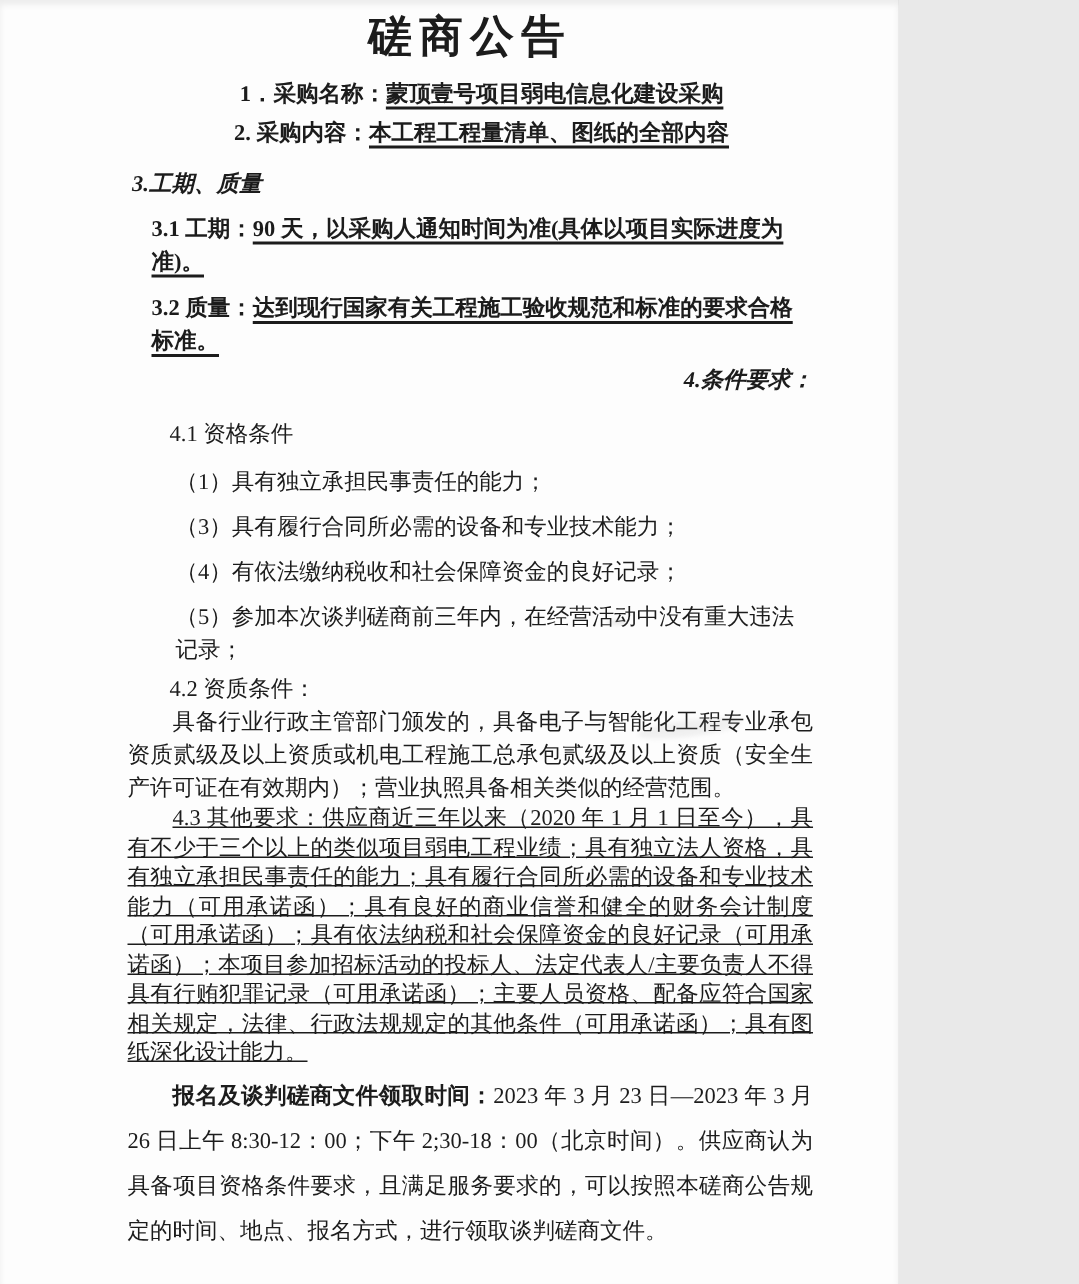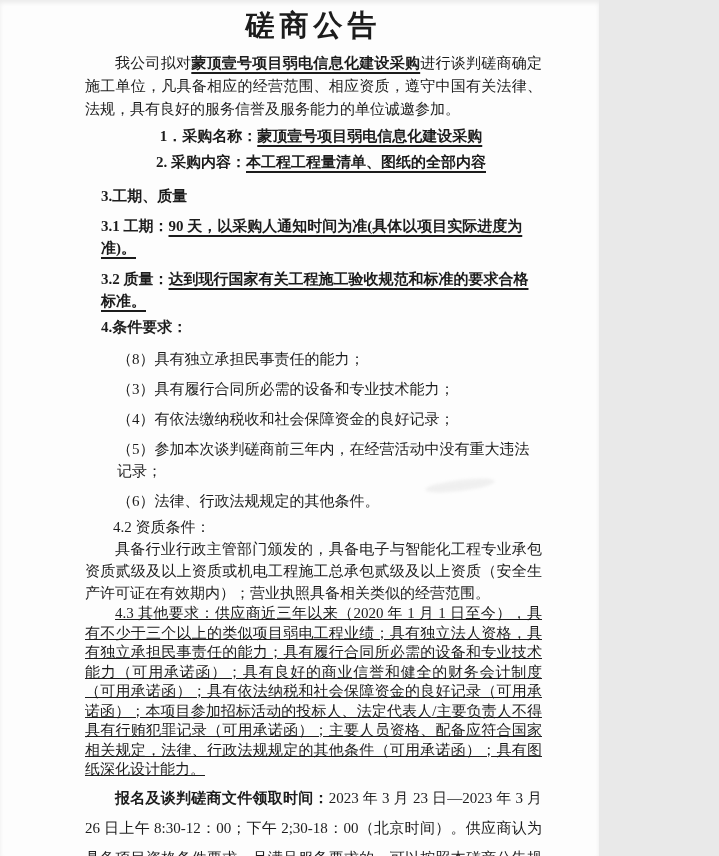--- a/index.html
+++ b/index.html
@@ -40,34 +40,35 @@
     margin-bottom: 4px;
   }
   .num-item {
     margin-left: 15px;
     line-height: 22px;
     font-size: 15px;
     margin-top: 4px;
     text-align: center;
   }
   .sec-heading {
-    margin-left: 16px;
+    margin-left: 3px;
     line-height: 22px;
     font-size: 15px;
     font-weight: bold;
+    font-style: italic;
   }
   .sec3-heading { margin-top: 12px; }
   .sub-line {
     margin-left: 16px;
     line-height: 22px;
     font-size: 15px;
   }
   .sub31 { margin-top: 8px; }
   .sub32 { margin-top: 9px; }
-  .sec4-heading { margin-top: 4px; }
+  .sec4-heading { margin-top: 4px; text-align: right; }
   .sub41 { margin-left: 28px; margin-top: 14px; }
   .qual-item {
     margin-left: 32px;
     margin-top: 8px;
     line-height: 22px;
     font-size: 15px;
   }
   .qual-item.first { margin-top: 10px; }
   .sub42 { margin-left: 28px; margin-top: 4px; }
   .cred-body {
@@ -118,40 +119,39 @@
 <body>
 
 <div class="page">
   <div class="smudge"></div>
   <div class="smudge2"></div>
 
   <div class="content">
 
     <h1 class="doc-title">磋商公告</h1>
 
-    <p class="body-text intro"><span>我公司拟对</span><span class="b u">蒙顶壹号项目弱电信息化建设采购</span><span>进行谈判磋商确定施工单位，凡具备相应的经营范围、相应资质，遵守中国有关法律、法规，具有良好的服务信誉及服务能力的单位诚邀参加。</span></p>
 
     <div class="num-item"><span class="b">1．采购名称：</span><span class="b u">蒙顶壹号项目弱电信息化建设采购</span></div>
 
     <div class="num-item"><span class="b">2. 采购内容：</span><span class="b u">本工程工程量清单、图纸的全部内容</span></div>
 
     <div class="sec-heading sec3-heading">3.工期、质量</div>
 
     <div class="sub-line sub31"><span class="b">3.1 工期：</span><span class="b u">90 天，以采购人通知时间为准(具体以项目实际进度为准)。</span></div>
 
     <div class="sub-line sub32"><span class="b">3.2 质量：</span><span class="b u">达到现行国家有关工程施工验收规范和标准的要求合格标准。</span></div>
 
     <div class="sec-heading sec4-heading">4.条件要求：</div>
 
+    <div class="sub-line sub41">4.1 资格条件</div>
 
-    <div class="qual-item first">（8）具有独立承担民事责任的能力；</div>
+    <div class="qual-item first">（1）具有独立承担民事责任的能力；</div>
     <div class="qual-item">（3）具有履行合同所必需的设备和专业技术能力；</div>
     <div class="qual-item">（4）有依法缴纳税收和社会保障资金的良好记录；</div>
     <div class="qual-item">（5）参加本次谈判磋商前三年内，在经营活动中没有重大违法记录；</div>
-    <div class="qual-item">（6）法律、行政法规规定的其他条件。</div>
 
     <div class="sub-line sub42">4.2 资质条件：</div>
 
     <p class="body-text cred-body">具备行业行政主管部门颁发的，具备电子与智能化工程专业承包资质贰级及以上资质或机电工程施工总承包贰级及以上资质（安全生产许可证在有效期内）；营业执照具备相关类似的经营范围。</p>
 
     <p class="body-text other-para"><span>4.3 其他要求：</span><span>供应商近三年以来（2020 年 1 月 1 日至今），具有不少于三个以上的类似项目弱电工程业绩；具有独立法人资格，具有独立承担民事责任的能力；具有履行合同所必需的设备和专业技术能力（可用承诺函）；具有良好的商业信誉和健全的财务会计制度（可用承诺函）；具有依法纳税和社会保障资金的良好记录（可用承诺函）；本项目参加招标活动的投标人、法定代表人/主要负责人不得具有行贿犯罪记录（可用承诺函）；主要人员资格、配备应符合国家相关规定，法律、行政法规规定的其他条件（可用承诺函）；具有图纸深化设计能力。</span></p>
 
     <p class="body-text reg-para"><span class="b">报名及谈判磋商文件领取时间：</span><span>2023 年 3 月 23 日—2023 年 3 月 26 日上午 8:30-12：00；下午 2;30-18：00（北京时间）。供应商认为具备项目资格条件要求，且满足服务要求的，可以按照本磋商公告规定的时间、地点、报名方式，进行领取谈判磋商文件。</span></p>
 
   </div>

